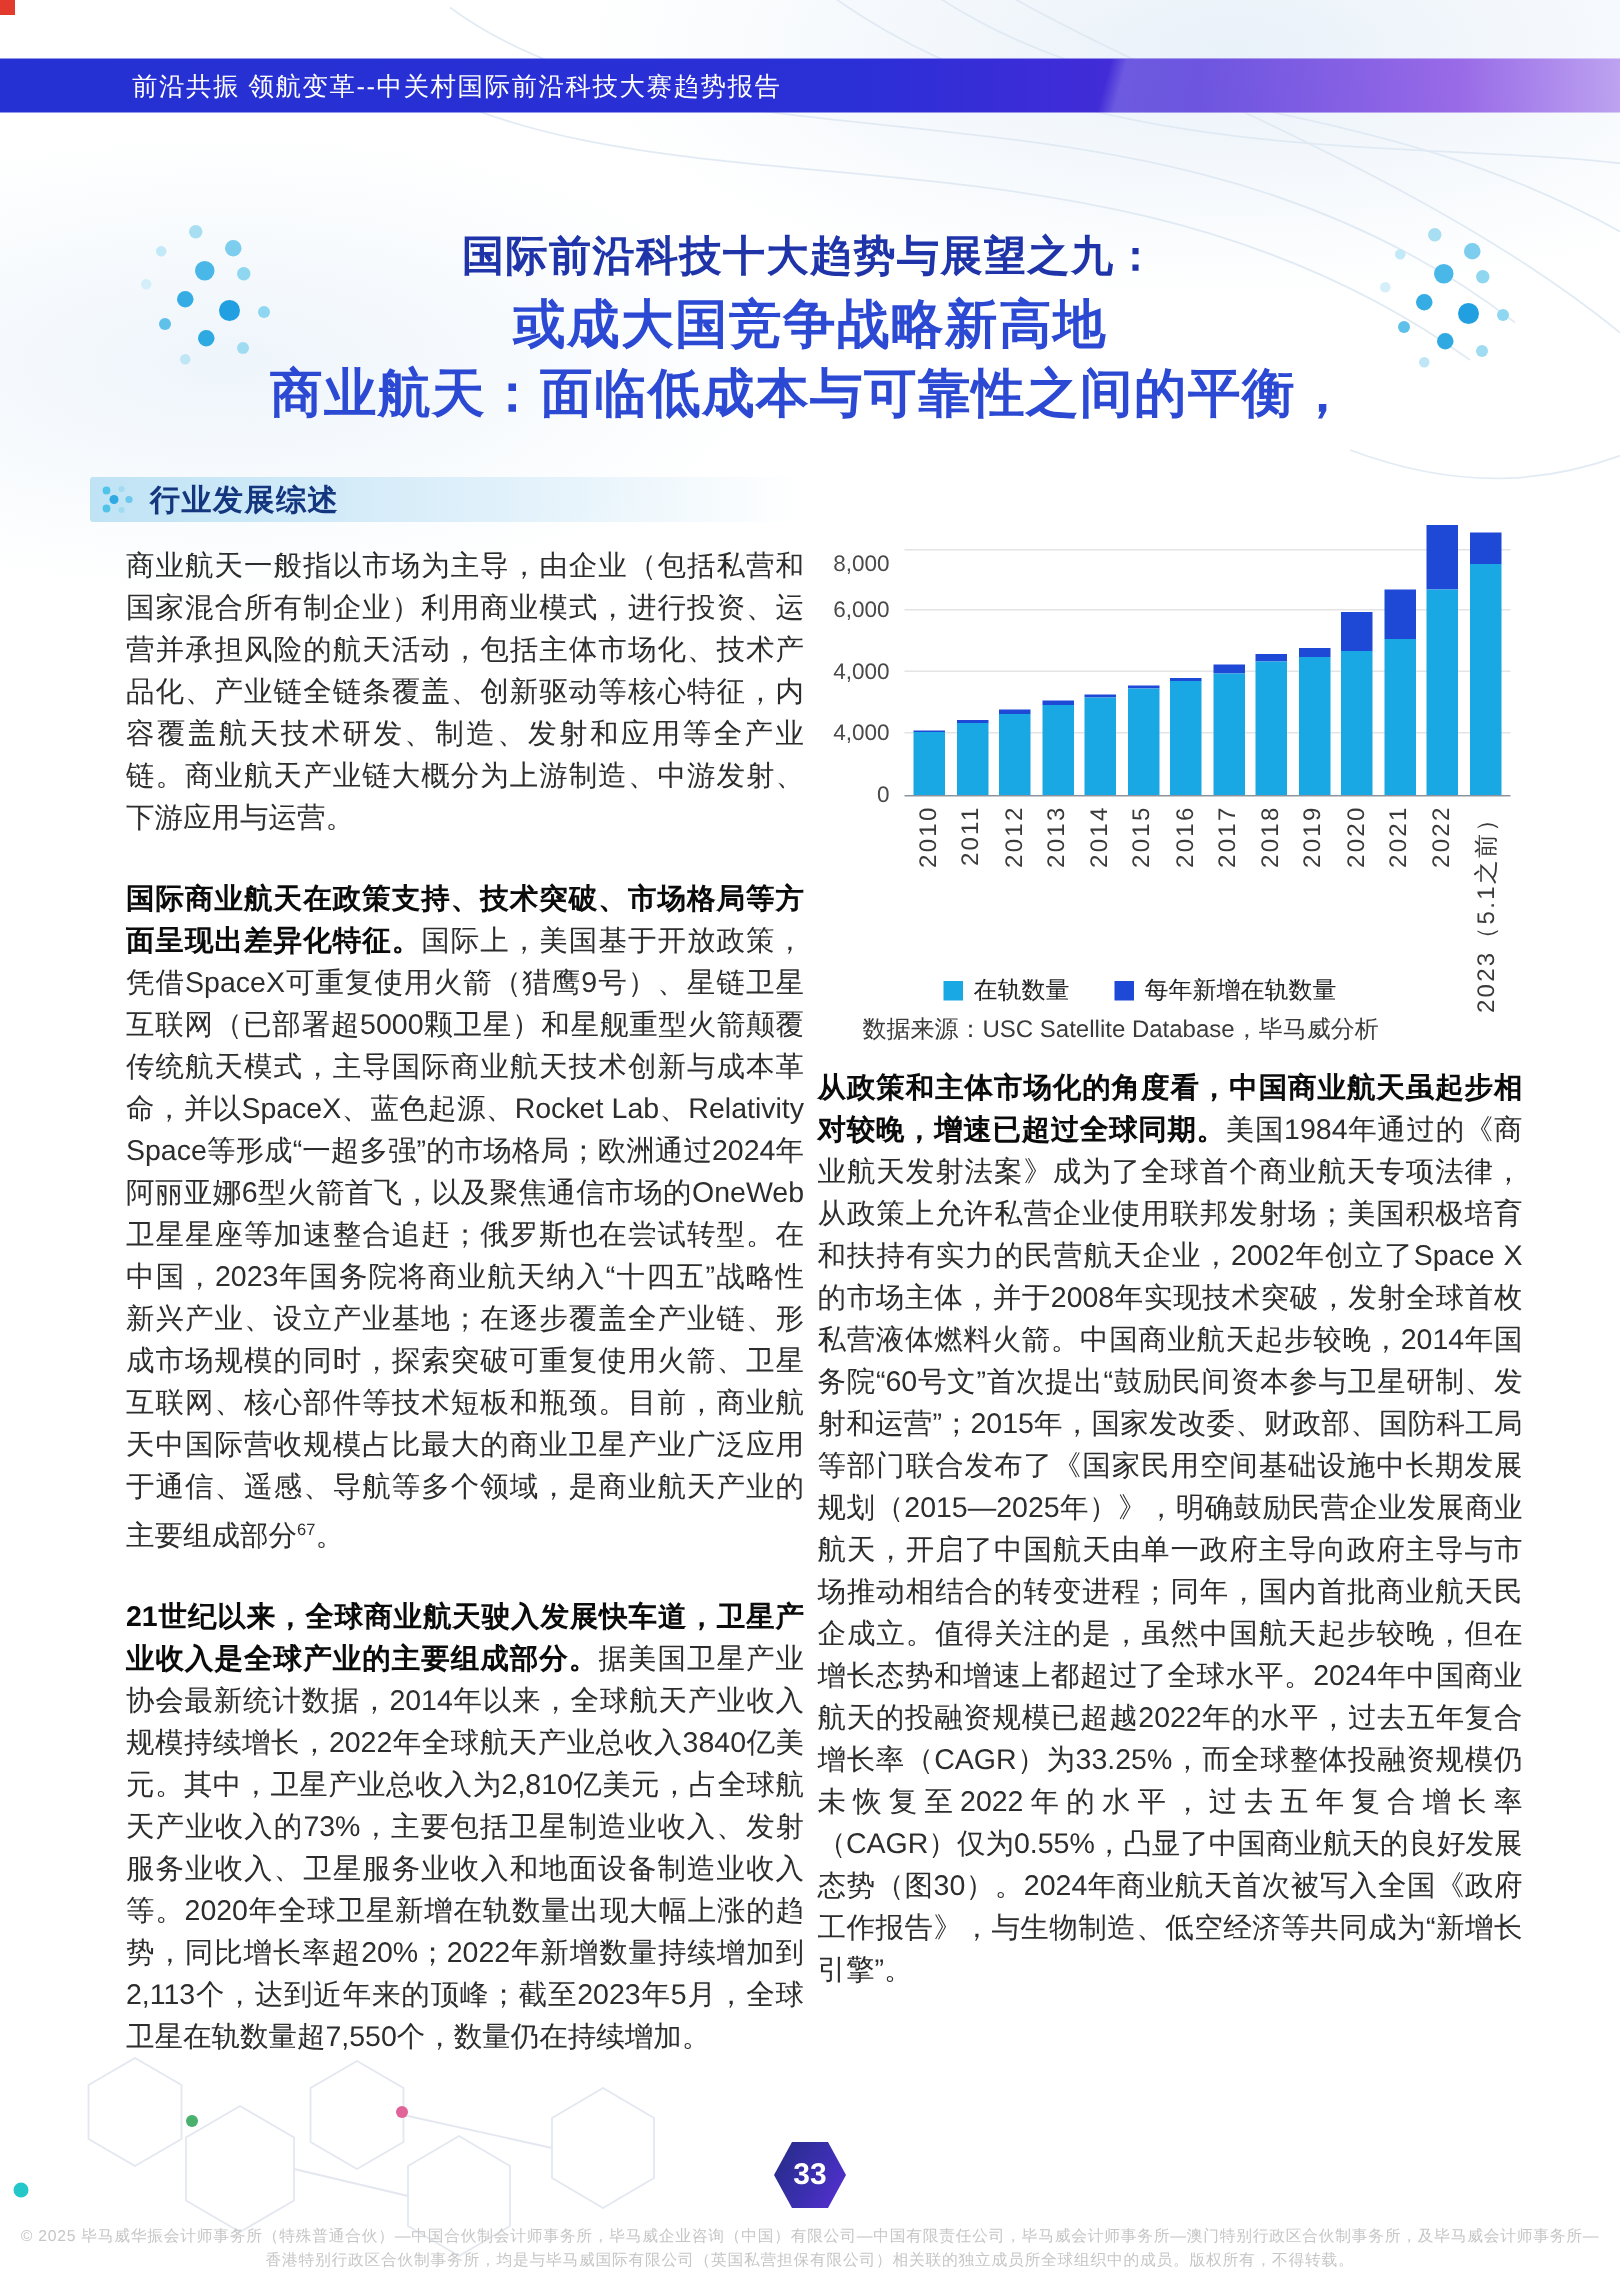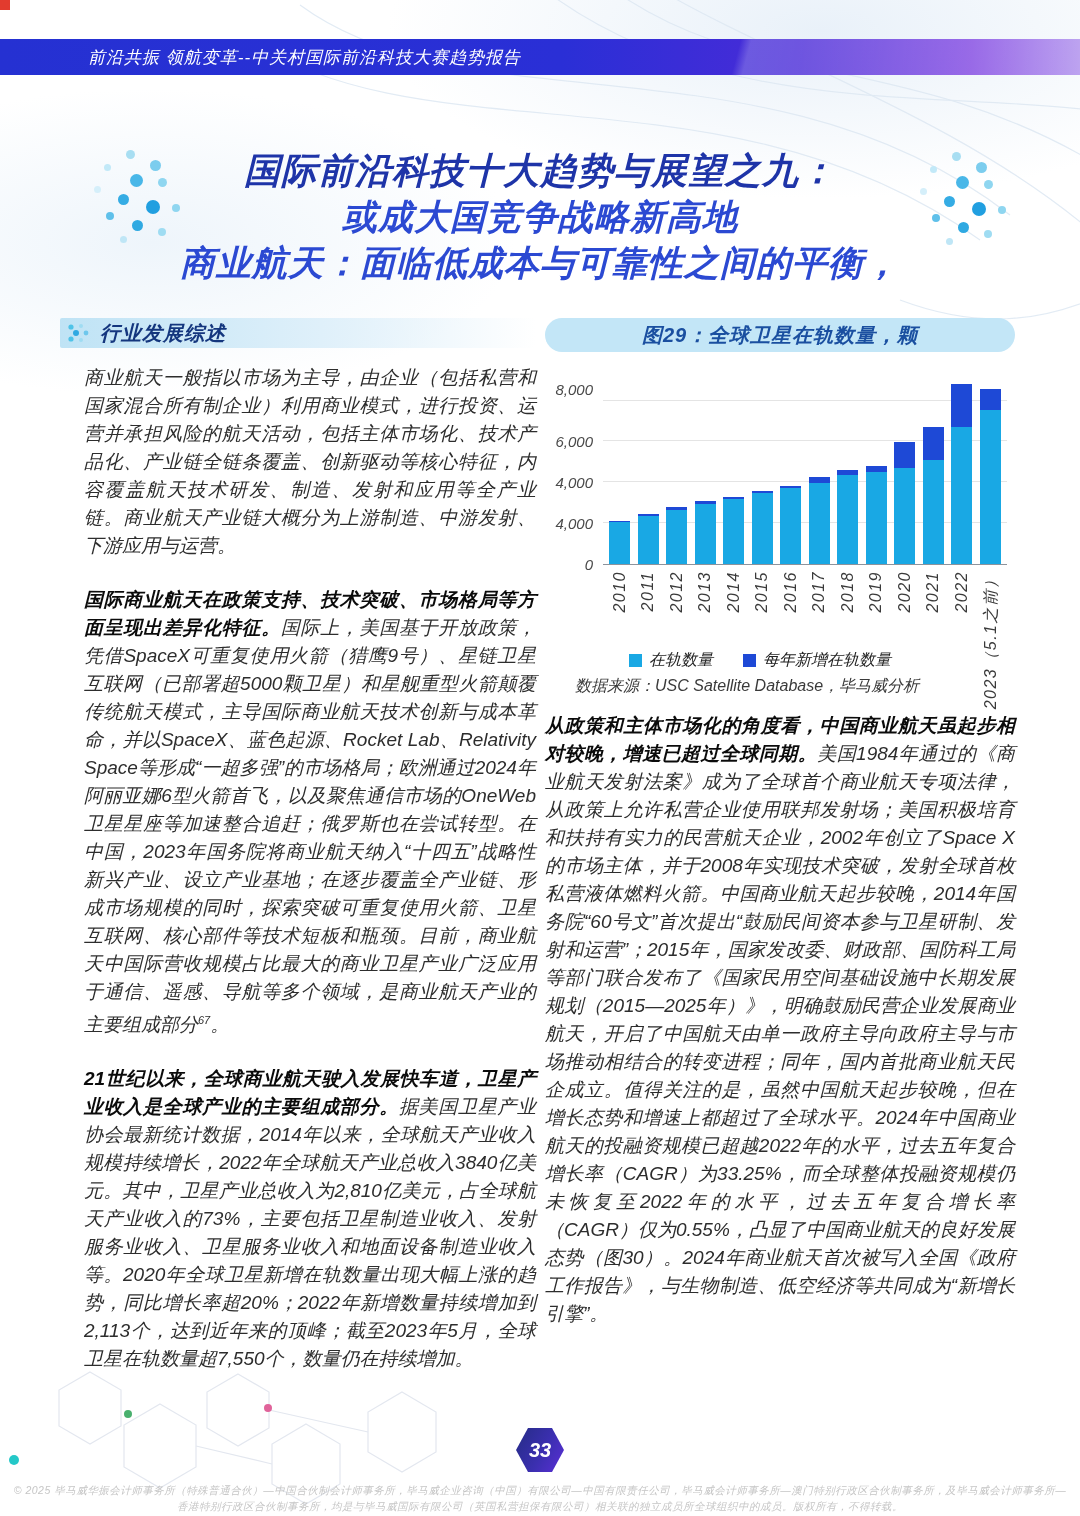--- a/index.html
+++ b/index.html
@@ -3,36 +3,35 @@
 <meta charset="utf-8">
 <style>
   html,body{margin:0;padding:0;background:#ffffff;}
   .page{
     position:relative; width:1080px; height:1516px; overflow:hidden;
     font-family:"Liberation Sans","DejaVu Sans",sans-serif;
     background:
       radial-gradient(620px 240px at 76% 2%, #e9f1f9 0%, rgba(233,241,249,0) 70%),
       radial-gradient(520px 220px at 14% 16%, #eef5fb 0%, rgba(238,245,251,0) 70%),
       #ffffff;
-    font-style: italic;
   }
   .bg-svg{position:absolute;left:0;top:0;pointer-events:none;}
   .corner-mark{position:absolute;left:0;top:0;width:10px;height:10px;background:#e23b2e;}
   
   .topbar{
     position:absolute;left:0;top:39px;width:1080px;height:36px;
     background:linear-gradient(90deg,#2531d2 0%,#2a2fd6 52%,#4a2bd8 74%,#8a55e4 90%,#b79bef 100%);
     display:flex;align-items:center;
   }
   .topbar::after{content:"";position:absolute;inset:0;
     background:linear-gradient(105deg,rgba(255,255,255,0) 68%,rgba(255,255,255,.22) 69%,rgba(255,255,255,.08) 100%);}
   .topbar span{margin-left:88px;color:#ffffff;font-size:17px;letter-spacing:1px;position:relative;z-index:1;}
   
   .title-block{position:absolute;left:0;top:148px;width:1080px;text-align:center;font-weight:bold;letter-spacing:1px;}
-  .t1{font-size:36px;line-height:46px;color:#1e34a8;}
+  .t1{font-size:28px;line-height:46px;color:#1e34a8;}
   .t2{font-size:35px;line-height:46px;color:#2b49d2;}
   
   .dots{position:absolute;width:96px;height:100px;}
   .dots-left{left:92px;top:150px;}
   .dots-right{left:918px;top:152px;}
   .dots i{position:absolute;border-radius:50%;display:block;}
   
   .section-bar{
     position:absolute;left:60px;top:318px;width:476px;height:30px;
     background:linear-gradient(90deg,#bfe3f5 0%,#dff0fa 55%,rgba(255,255,255,0) 100%);
@@ -170,31 +169,30 @@
     <span class="sec-title">行业发展综述</span>
   </div>
 
   <div class="col-left">
     <p><span>商业航天一般指以市场为主导，由企业（包括私营和国家混合所有制企业）利用商业模式，进行投资、运营并承担风险的航天活动，包括主体市场化、技术产品化、产业链全链条覆盖、创新驱动等核心特征，内容覆盖航天技术研发、制造、发射和应用等全产业链。商业航天产业链大概分为上游制造、中游发射、下游应用与运营。</span></p>
     <p><b>国际商业航天在政策支持、技术突破、市场格局等方面呈现出差异化特征。</b><span>国际上，美国基于开放政策，凭借SpaceX可重复使用火箭（猎鹰9号）、星链卫星互联网（已部署超5000颗卫星）和星舰重型火箭颠覆传统航天模式，主导国际商业航天技术创新与成本革命，并以SpaceX、蓝色起源、Rocket Lab、Relativity Space等形成“一超多强”的市场格局；欧洲通过2024年阿丽亚娜6型火箭首飞，以及聚焦通信市场的OneWeb卫星星座等加速整合追赶；俄罗斯也在尝试转型。在中国，2023年国务院将商业航天纳入“十四五”战略性新兴产业、设立产业基地；在逐步覆盖全产业链、形成市场规模的同时，探索突破可重复使用火箭、卫星互联网、核心部件等技术短板和瓶颈。目前，商业航天中国际营收规模占比最大的商业卫星产业广泛应用于通信、遥感、导航等多个领域，是商业航天产业的主要组成部分</span><sup>67</sup><span>。</span></p>
     <p><b>21世纪以来，全球商业航天驶入发展快车道，卫星产业收入是全球产业的主要组成部分。</b><span>据美国卫星产业协会最新统计数据，2014年以来，全球航天产业收入规模持续增长，2022年全球航天产业总收入3840亿美元。其中，卫星产业总收入为2,810亿美元，占全球航天产业收入的73%，主要包括卫星制造业收入、发射服务业收入、卫星服务业收入和地面设备制造业收入等。2020年全球卫星新增在轨数量出现大幅上涨的趋势，同比增长率超20%；2022年新增数量持续增加到2,113个，达到近年来的顶峰；截至2023年5月，全球卫星在轨数量超7,550个，数量仍在持续增加。</span></p>
   </div>
 
   <div class="chart-card">
-    <div class="chart-pill">图29：全球卫星在轨数量，颗</div>
     <div class="plot">
         <div class="ytick" style="bottom: 0px;">0</div>
         <div class="gridline" style="bottom: 40.8602px;"></div>
         <div class="ytick" style="bottom: 40.8602px;">4,000</div>
         <div class="gridline" style="bottom: 81.7204px;"></div>
         <div class="ytick" style="bottom: 81.7204px;">4,000</div>
         <div class="gridline" style="bottom: 122.581px;"></div>
         <div class="ytick" style="bottom: 122.581px;">6,000</div>
         <div class="gridline" style="bottom: 163.441px;"></div>
-        <div class="ytick" style="bottom: 175px;">8,000</div>
+        <div class="ytick" style="bottom: 154px;">8,000</div>
         <div class="bars">
           <div class="bar-col">
             <div class="seg-dark" style="height: 1.02151px; background: rgb(30, 73, 214);"></div>
             <div class="seg-light" style="height: 42.086px; background: rgb(25, 168, 228);"></div>
           </div>
           <div class="bar-col">
             <div class="seg-dark" style="height: 2.24731px; background: rgb(30, 73, 214);"></div>
             <div class="seg-light" style="height: 48.0108px; background: rgb(25, 168, 228);"></div>
           </div>
           <div class="bar-col">

